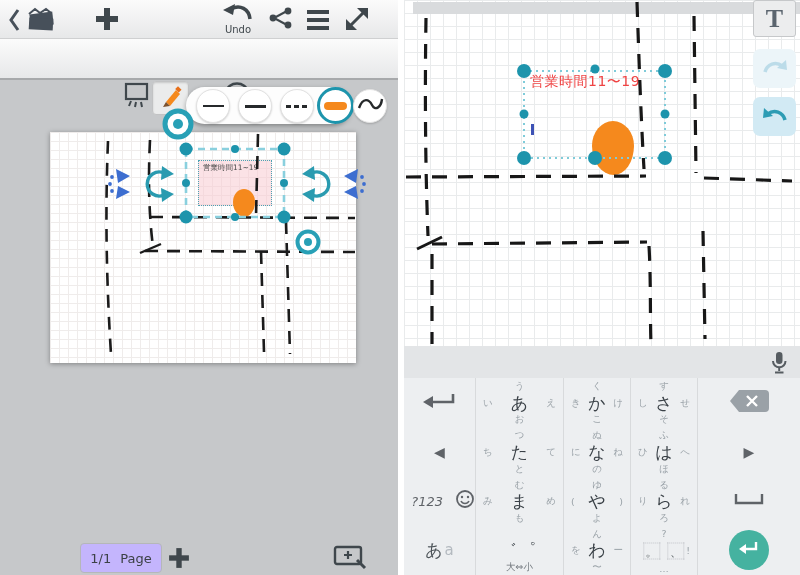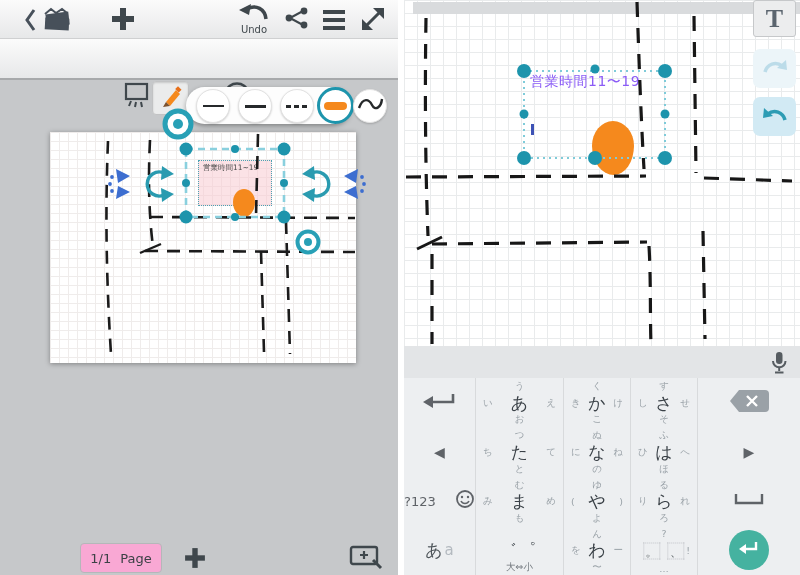--- a/index.html
+++ b/index.html
@@ -4,21 +4,21 @@
 <style>
   html,body{margin:0;padding:0;}
   body{width:800px;height:575px;position:relative;background:#ffffff;
        font-family:"DejaVu Sans","Liberation Sans",sans-serif;overflow:hidden;}
   .panel{position:absolute;top:0;height:575px;overflow:hidden;}
   
   #left{left:0;width:398px;background:#c6c8ca;}
   .tbar{position:absolute;left:0;width:398px;background:linear-gradient(#fbfbfb,#e7e8e9);}
   #tbar1{top:0;height:38px;border-bottom:1px solid #cfd0d1;}
   #tbar2{top:39px;height:39px;border-bottom:2px solid #a7a9ab;}
-  .ticon{position:absolute;display:flex;align-items:center;justify-content:center;margin-left:16px;}
+  .ticon{position:absolute;display:flex;align-items:center;justify-content:center;}
   .plusbar{position:relative;width:22px;height:22px;}
   .plusbar::before,.plusbar::after{content:"";position:absolute;background:#3f474c;}
   .plusbar::before{left:8px;top:0;width:6px;height:22px;}
   .plusbar::after{left:0;top:8px;width:22px;height:6px;}
   .undo-wrap{display:flex;flex-direction:column;align-items:center;}
   .undo-label{font-size:10px;color:#3f474c;margin-top:-1px;}
   .menu-bars{display:flex;flex-direction:column;gap:4px;}
   .menu-bars i{display:block;width:22px;height:4px;background:#3f474c;}
   .toolbtn{position:absolute;top:42px;height:32px;display:flex;align-items:center;justify-content:center;}
   .pen-active{left:152px;width:35px;background:#ebecec;border:1px solid #c2c3c4;border-radius:4px;box-shadow:inset 0 1px 2px rgba(0,0,0,.15);}
@@ -38,32 +38,32 @@
   #lcanvas{position:absolute;left:50px;top:132px;width:306px;height:231px;background:#fff;
            background-image:linear-gradient(#efeceb 1px,transparent 1px),linear-gradient(90deg,#efeceb 1px,transparent 1px);
            background-size:9px 9px;box-shadow:0 1px 5px rgba(0,0,0,.35);}
   #l-textbox{position:absolute;left:198px;top:160px;width:74px;height:46px;
              background:rgba(247,203,210,.55);border:1.5px dotted #4aa3b3;
              font-size:7.5px;color:#4a4a4a;padding:2px 0 0 4px;box-sizing:border-box;white-space:nowrap;}
   .blob{position:absolute;background:#f5891d;border-radius:50% 50% 48% 52%/46% 46% 54% 54%;}
   #l-blob{left:233px;top:189px;width:22px;height:28px;}
   .ovl{position:absolute;left:0;top:0;pointer-events:none;}
   
-  #page-tab{position:absolute;left:80px;top:543px;width:80px;height:28px;background:#f9a8d4;
+  #page-tab{position:absolute;left:80px;top:543px;width:80px;height:28px;background:#c4b5fd;
             border:1px solid #b5b7b9;border-radius:4px;display:flex;align-items:center;justify-content:center;
             gap:9px;font-size:13px;color:#3c4146;}
   #page-plus{position:absolute;left:168px;top:547px;}
   #zoom-btn{position:absolute;left:332px;top:543px;}
   
   #right{left:404px;width:396px;background:#fff;}
   #rcanvas{position:absolute;left:0;top:0;width:396px;height:346px;background:#fff;
            background-image:linear-gradient(#e9ebec 1px,transparent 1px),linear-gradient(90deg,#e9ebec 1px,transparent 1px);
            background-size:13px 13px;}
   #r-topbar{position:absolute;left:9px;top:2px;width:387px;height:12px;background:#d9dbdd;}
-  .r-note{position:absolute;font-size:14px;color:#8b5cf6;white-space:nowrap;letter-spacing:.5px;}
+  .r-note{position:absolute;font-size:14px;color:#ef4444;white-space:nowrap;letter-spacing:.5px;}
   #r-line1{left:126px;top:73px;}
   #r-line2{left:124px;top:104px;}
   #r-cursor{position:absolute;left:127px;top:124px;width:3px;height:11px;background:#3d52b5;}
   #r-blob{left:188px;top:121px;width:42px;height:54px;}
   .sqbtn{position:absolute;left:349px;width:43px;display:flex;align-items:center;justify-content:center;}
   #t-btn{top:0;height:37px;background:#ecedee;border:1px solid #c6c8ca;border-radius:3px;box-sizing:border-box;}
   #redo-btn{top:49px;height:39px;background:#ecf5f9;border-radius:7px;}
   #undo-btn{top:97px;height:39px;background:#d2eaf4;border-radius:7px;}
   #sugg-bar{position:absolute;left:0;top:346px;width:396px;height:32px;background:#e3e5e7;}
   #mic{position:absolute;right:11px;top:4px;}
@@ -76,21 +76,21 @@
   .khint{position:absolute;font-size:9.5px;color:#9aa2a8;white-space:nowrap;}
   .khint.l{left:7px;top:50%;transform:translateY(-50%);}
   .khint.t{top:2px;left:50%;transform:translateX(-50%);}
   .khint.r{right:7px;top:50%;transform:translateY(-50%);}
   .khint.b{bottom:1px;left:50%;transform:translateX(-50%);}
   .fnk{color:#5f6368;font-size:14px;}
   .pbox{border:1px dotted #c0c4c7;padding:0 1px;margin:0 1px;font-size:13px;color:#5a6065;}
   .mode-a{font-size:17px;color:#4c5358;}
   .mode-b{font-size:15px;color:#b4bac0;margin-left:2px;}
   .enter-circ{width:40px;height:40px;border-radius:50%;background:#45b2a0;display:flex;align-items:center;justify-content:center;}
-  .halfrow{display:flex;align-items:center;justify-content:space-between;gap:12px;width:100%;}
+  .halfrow{display:flex;align-items:center;justify-content:flex-end;gap:12px;width:100%;font-style:italic;}
   .subkey{display:flex;align-items:center;justify-content:center;}
 </style>
 </head>
 <body>
 
 <div id="left" class="panel">
 
   <div id="tbar1" class="tbar">
     <div class="ticon" style="left:8px;top:6px;">
       <span>

